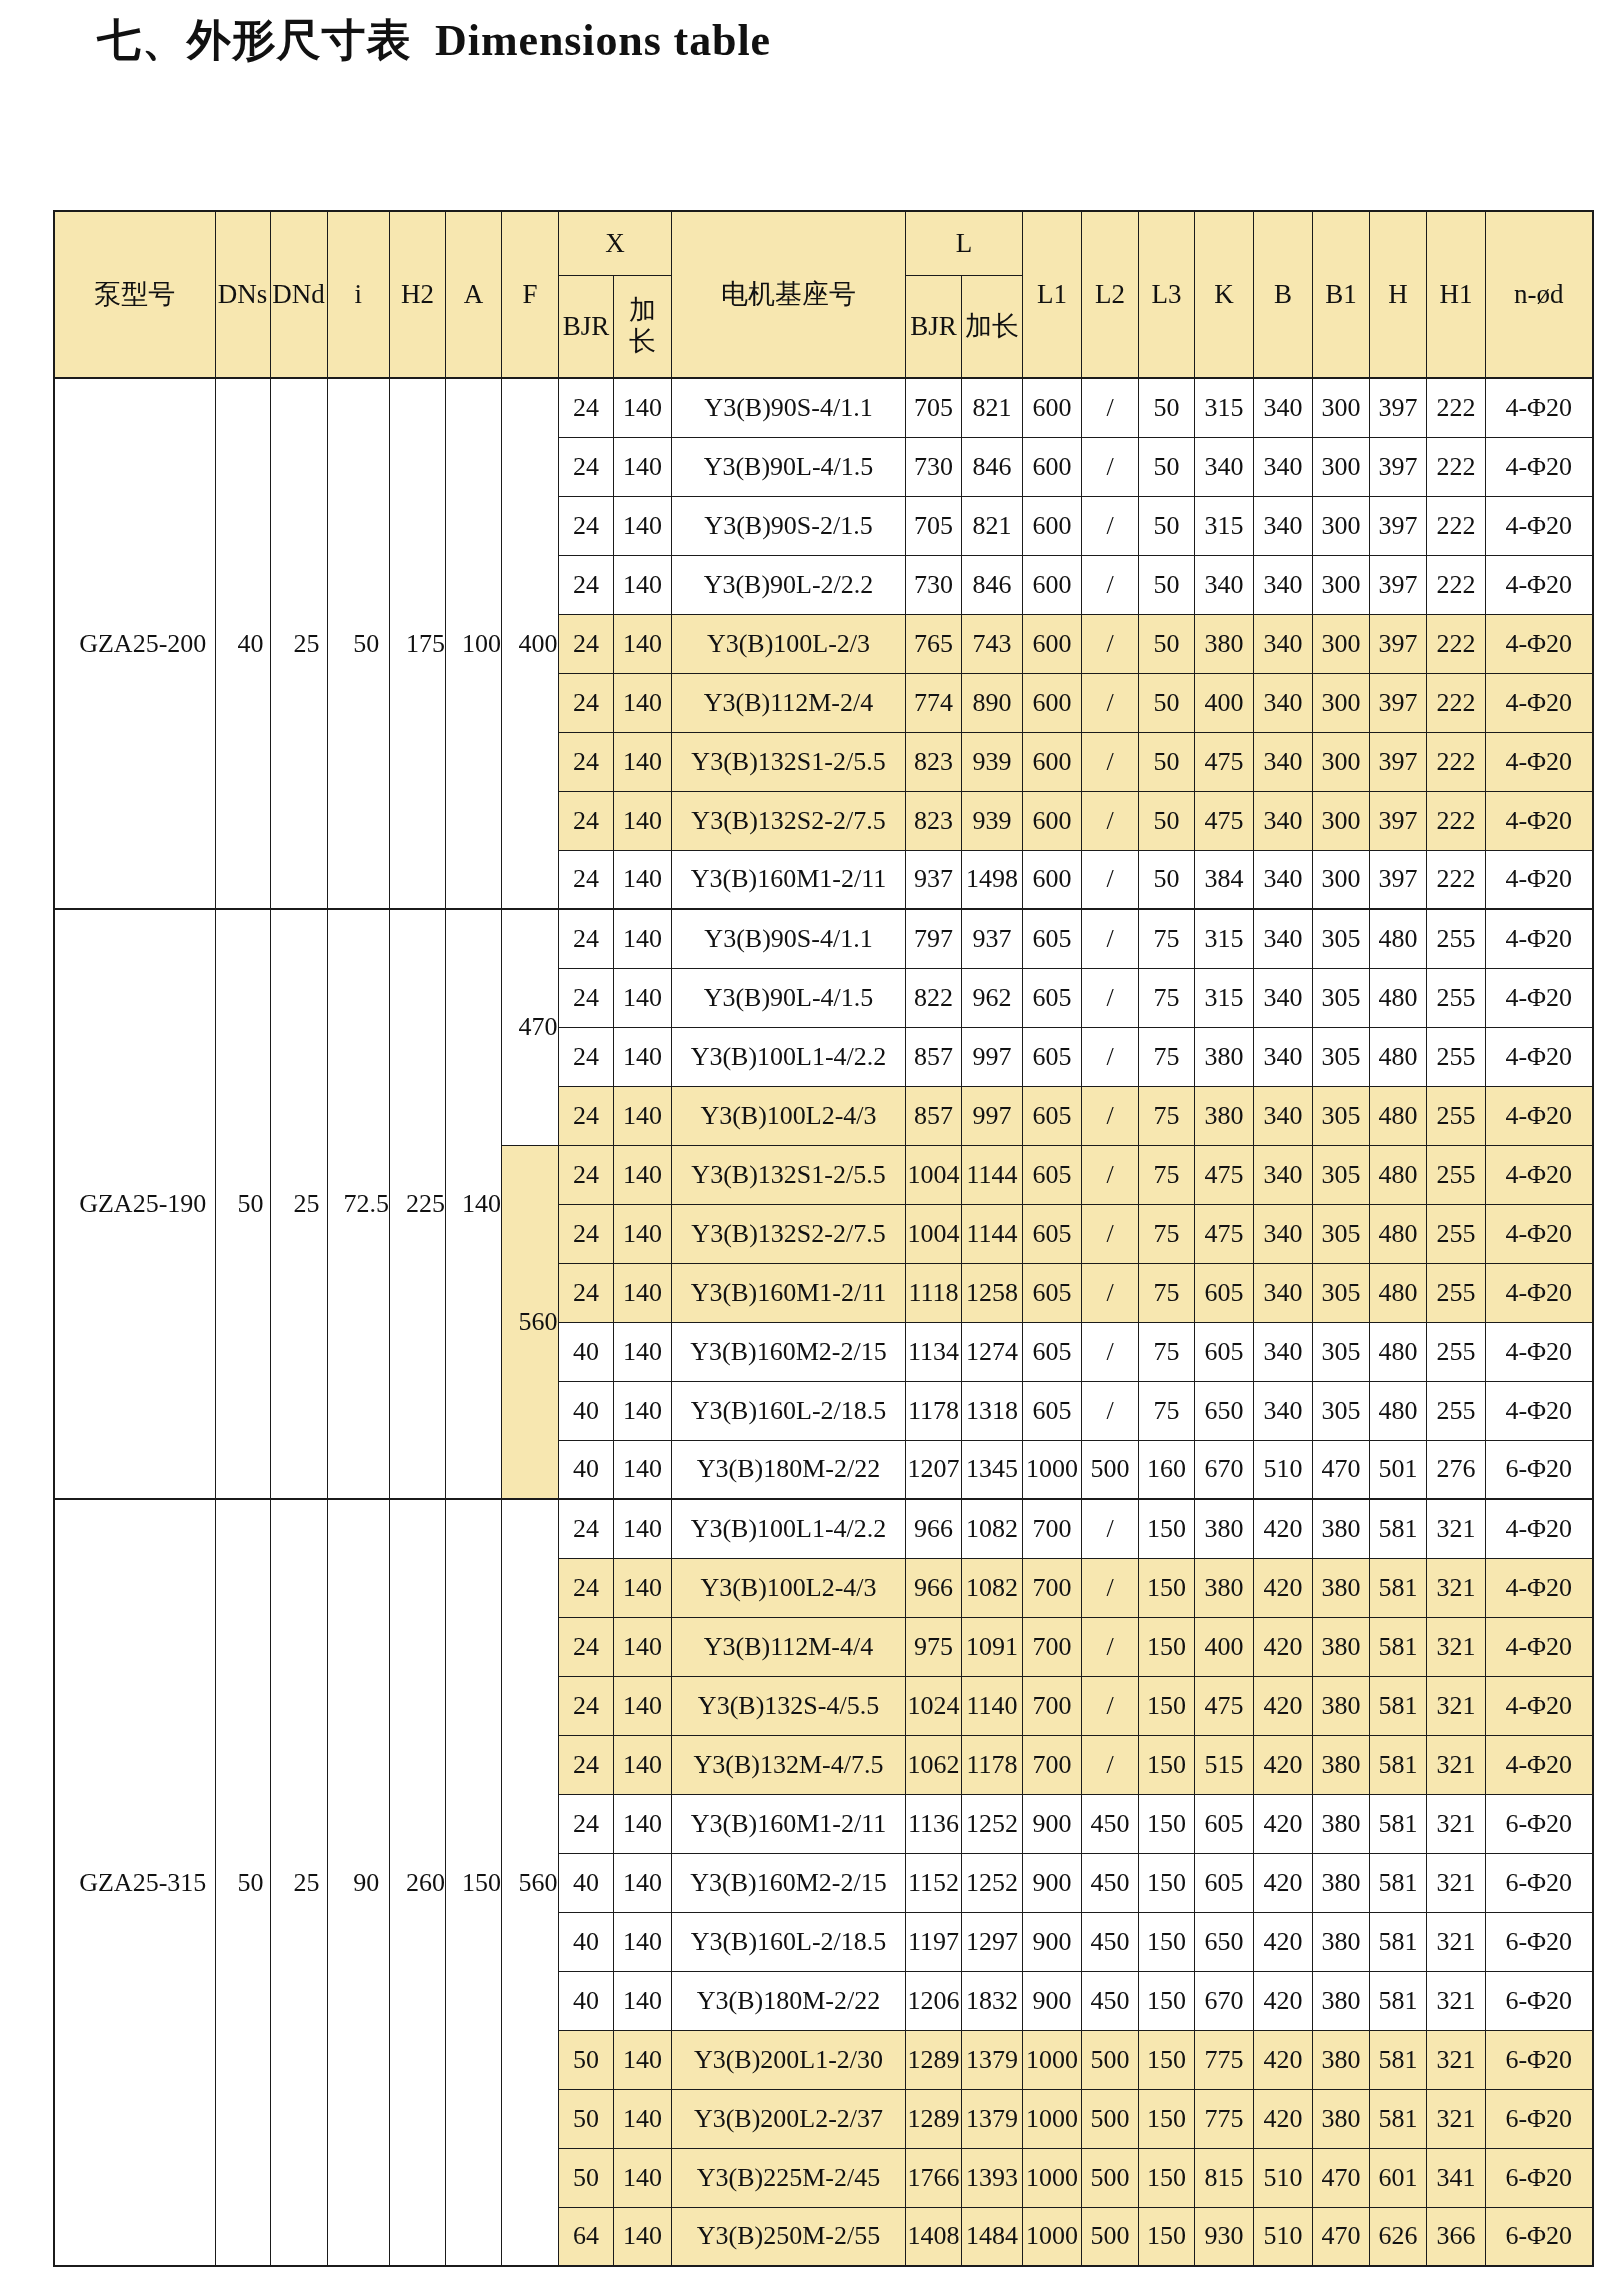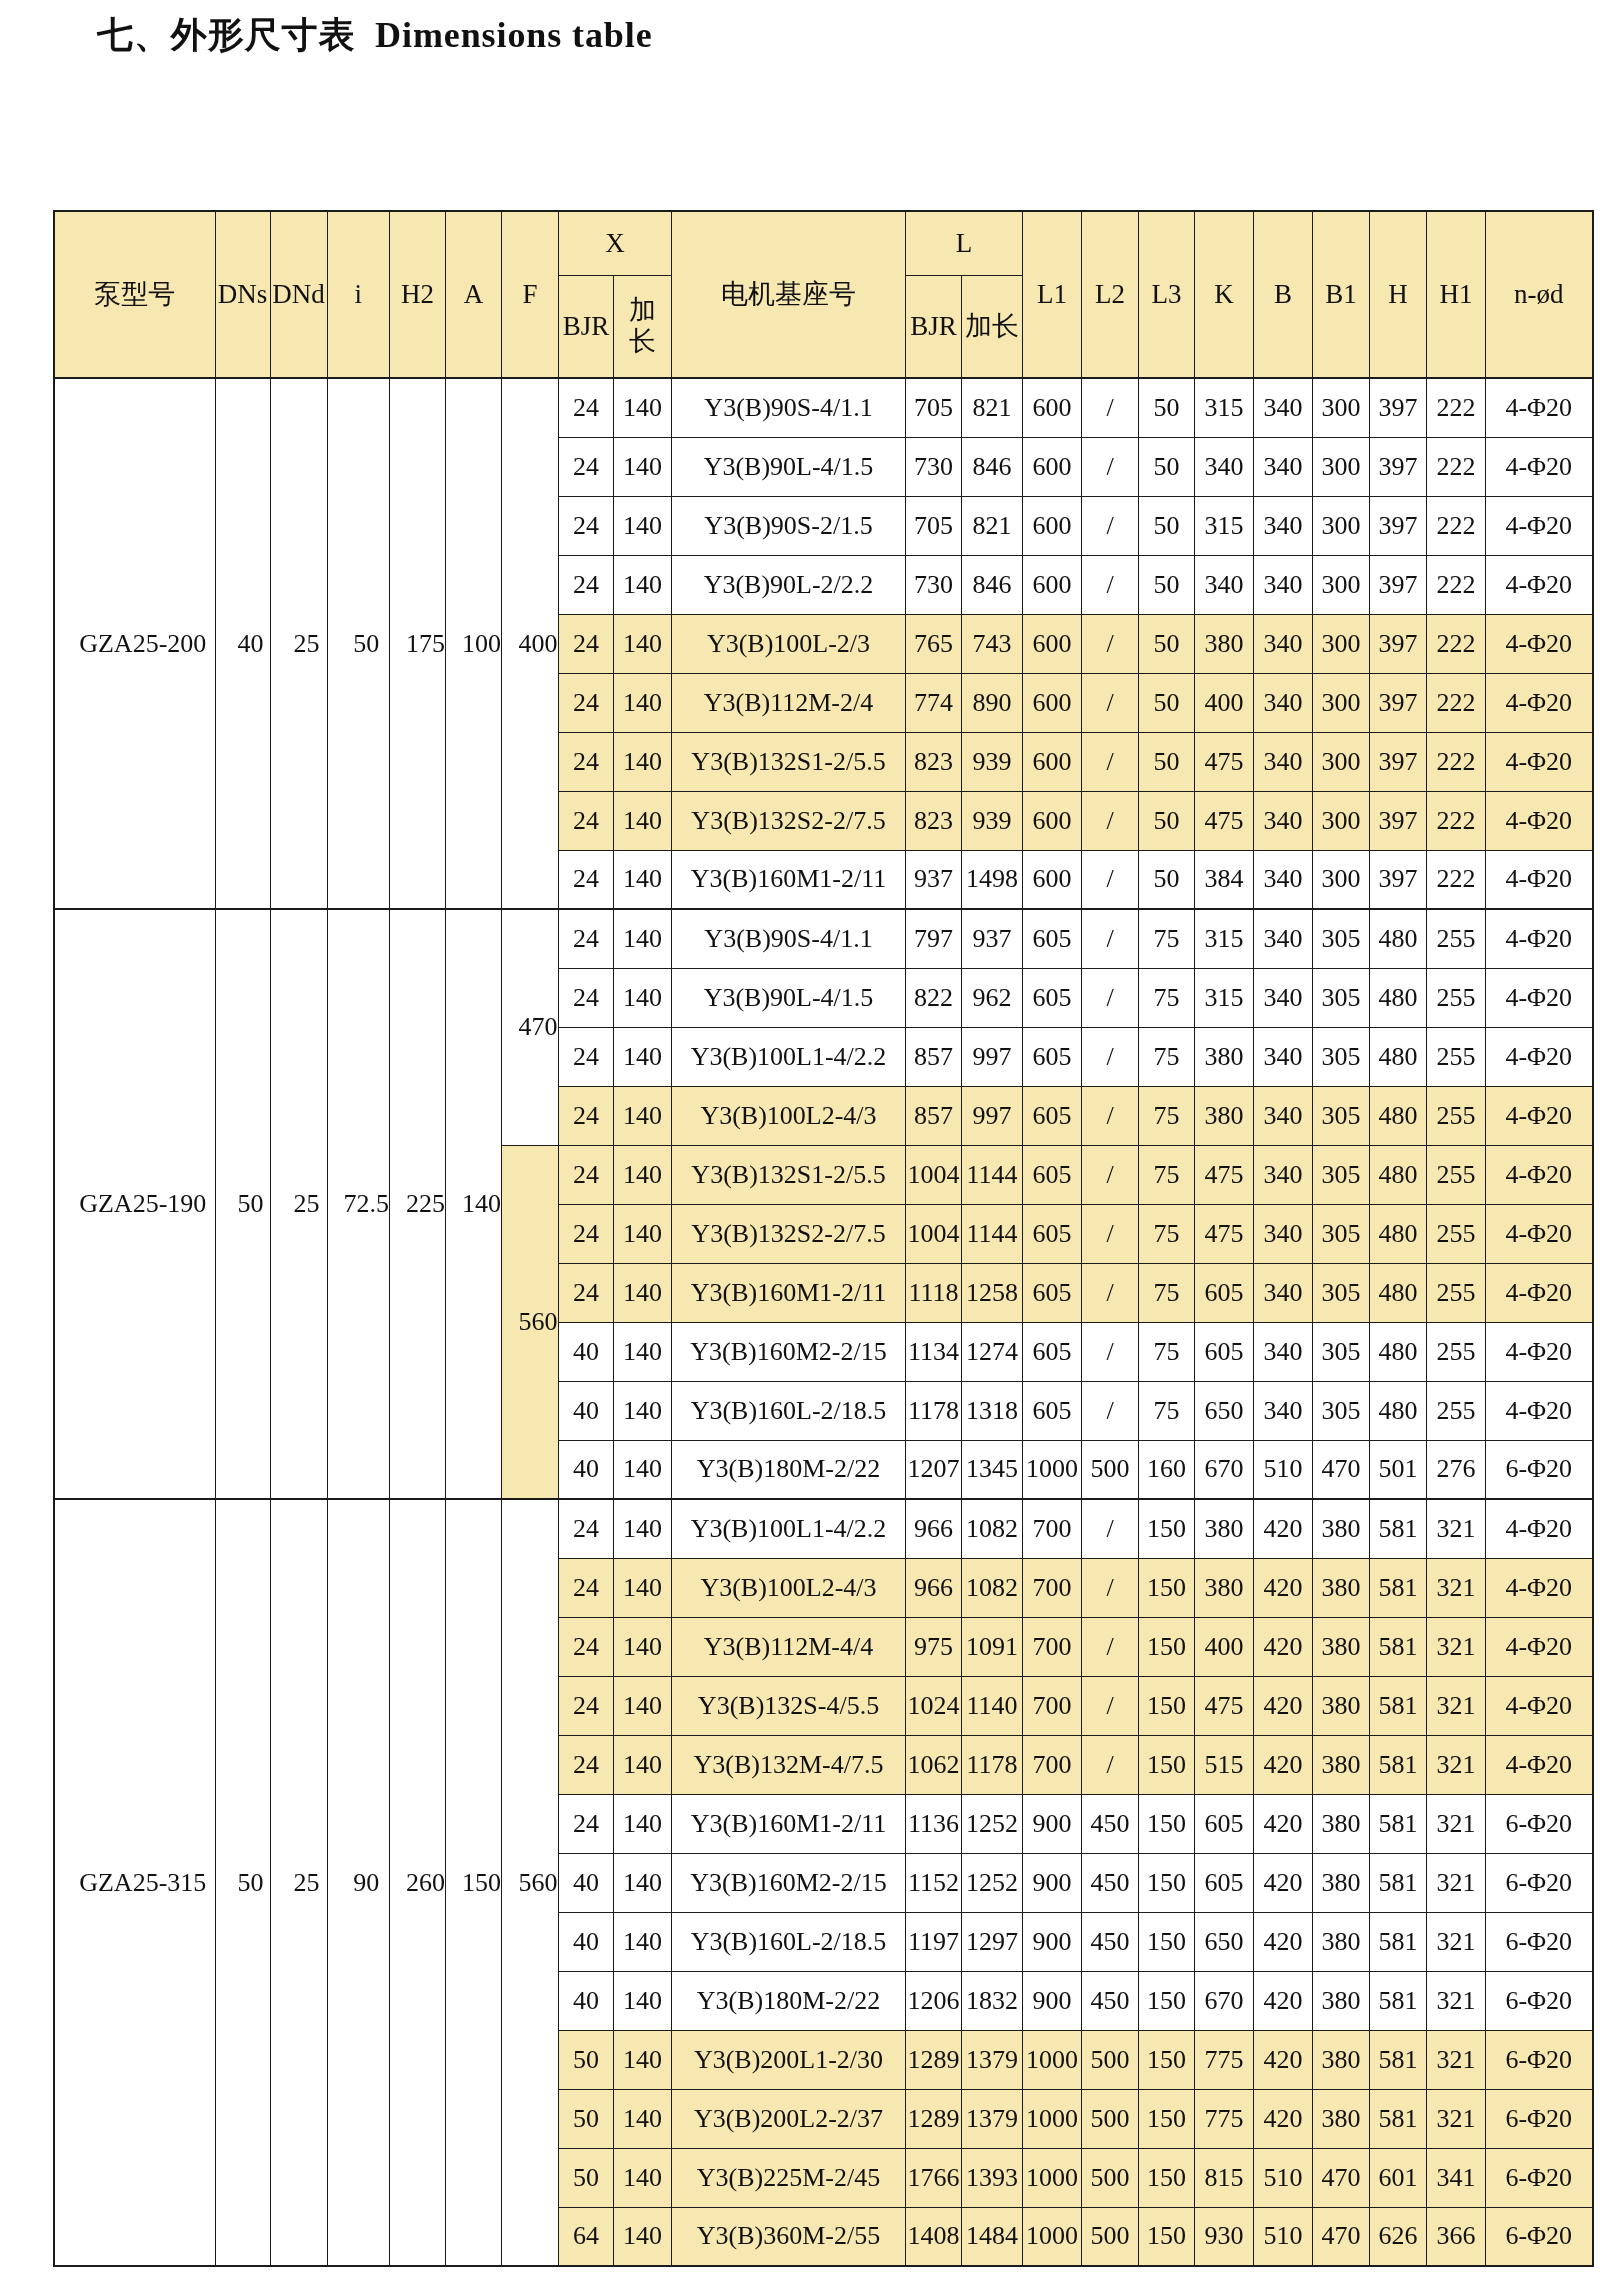--- a/index.html
+++ b/index.html
@@ -2,21 +2,21 @@
 <html style="font-size:14.3px"><head>
 <meta charset="utf-8">
 <style>
   html,body{margin:0;padding:0;}
   body{
     width:1620px;height:2291px;position:relative;background:#ffffff;
     font-family:"Liberation Serif","DejaVu Serif",serif;color:#111111;
   }
   .page-title{
     position:absolute;left:97px;top:10.7px;
-    font-size:36px;font-weight:bold;letter-spacing:0.9px;white-space:pre;
+    font-size:44px;font-weight:bold;letter-spacing:0.9px;white-space:pre;
   }
   table.dims{
     position:absolute;left:53px;top:210px;
     border-collapse:collapse;table-layout:fixed;
     border:2.7px solid #1b1b1b;
   }
   th,td{
     border:1.8px solid #1b1b1b;
     text-align:center;vertical-align:middle;
     padding:0;font-size:26px;font-weight:normal;
@@ -607,21 +607,21 @@
         <td>815</td>
         <td>510</td>
         <td>470</td>
         <td>601</td>
         <td>341</td>
         <td>6-Φ20</td>
       </tr>
       <tr class="shaded">
         <td>64</td>
         <td>140</td>
-        <td>Y3(B)360M-2/55</td>
+        <td>Y3(B)250M-2/55</td>
         <td>1408</td>
         <td>1484</td>
         <td>1000</td>
         <td>500</td>
         <td>150</td>
         <td>930</td>
         <td>510</td>
         <td>470</td>
         <td>626</td>
         <td>366</td>

